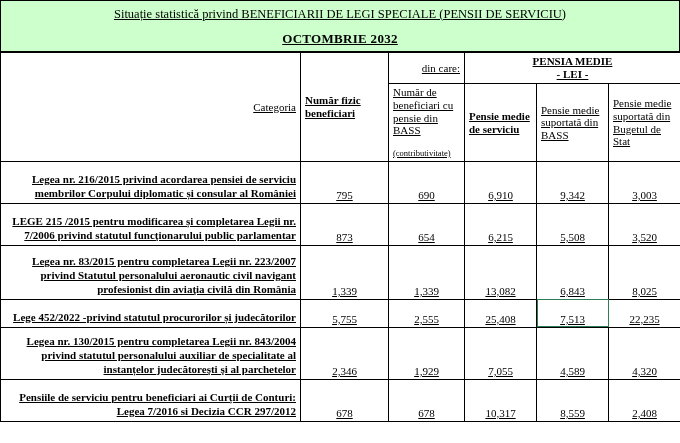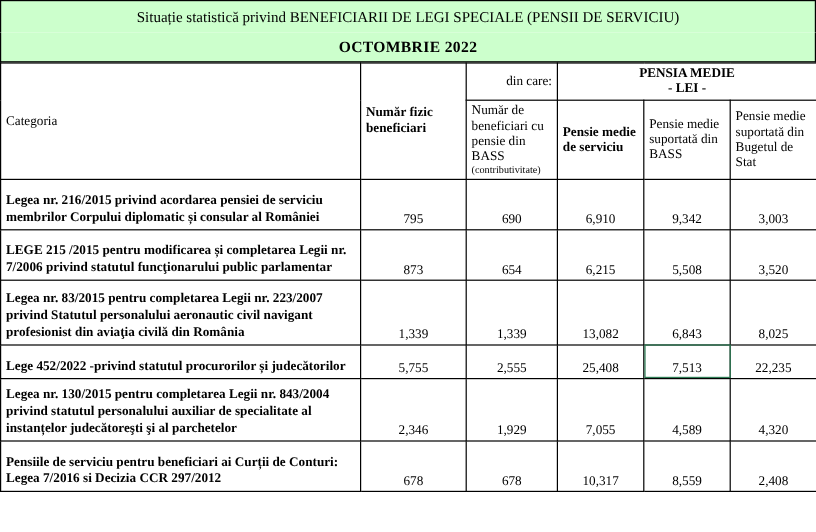--- a/index.html
+++ b/index.html
@@ -11,20 +11,21 @@
     height: 443px;
     background: #ffffff;
     font-family: "Liberation Serif", serif;
     overflow: hidden;
   }
   .sheet {
     position: relative;
     width: 680px;
     height: 333px;
     box-sizing: border-box;
+    text-decoration: underline;
   }
   .title-band {
     background: #ccffcc;
     border: 1px solid #000000;
     border-bottom: none;
     height: 26px;
     display: flex;
     align-items: center;
     justify-content: center;
     font-size: 12.5px;
@@ -50,21 +51,21 @@
     table-layout: fixed;
   }
   table.grid td, table.grid th {
     border: 1px solid #000000;
     vertical-align: bottom;
     padding: 2px 4px;
     font-size: 11px;
     color: #000000;
   }
   .hdr-cat {
-    text-align: left;
+    text-align: right;
     vertical-align: middle !important;
     font-size: 10.5px;
     font-weight: normal;
   }
   .hdr-main {
     vertical-align: middle !important;
     font-weight: bold;
     font-size: 12px;
     line-height: 1.15;
   }
@@ -83,47 +84,48 @@
     line-height: 1.2;
   }
   .hdr-dincare {
     text-align: right;
     vertical-align: middle !important;
     font-size: 11.5px;
     font-weight: normal;
   }
   .small-note {
     font-size: 8.5px;
+    margin-top: 12px;
   }
   .cat-cell {
     font-size: 9.6px;
     font-weight: bold;
     line-height: 1.25;
     vertical-align: bottom;
-    text-align: left;
+    text-align: right;
     color: #000000;
   }
   .num {
     text-align: center;
     font-size: 12px;
     vertical-align: bottom;
     font-family: "Liberation Serif", serif;
   }
   .sel-bass {
     outline: 1.5px solid #2e7d55;
     outline-offset: -1.5px;
   }
 </style>
 </head>
 <body>
 
 <div class="sheet">
 
   <div class="title-band">Situație statistică privind BENEFICIARII DE LEGI SPECIALE (PENSII DE SERVICIU)</div>
-  <div class="subtitle-band">OCTOMBRIE 2022</div>
+  <div class="subtitle-band">OCTOMBRIE 2032</div>
 
   <table class="grid">
     <colgroup>
       <col style="width:300px">
       <col style="width:88px">
       <col style="width:76px">
       <col style="width:72px">
       <col style="width:72px">
       <col style="width:72px">
     </colgroup>

